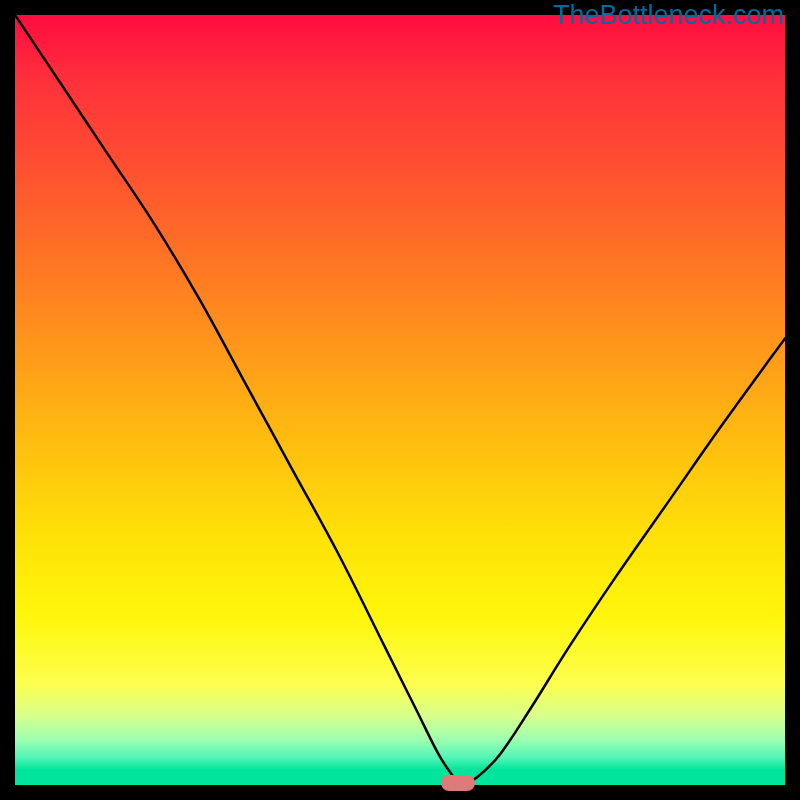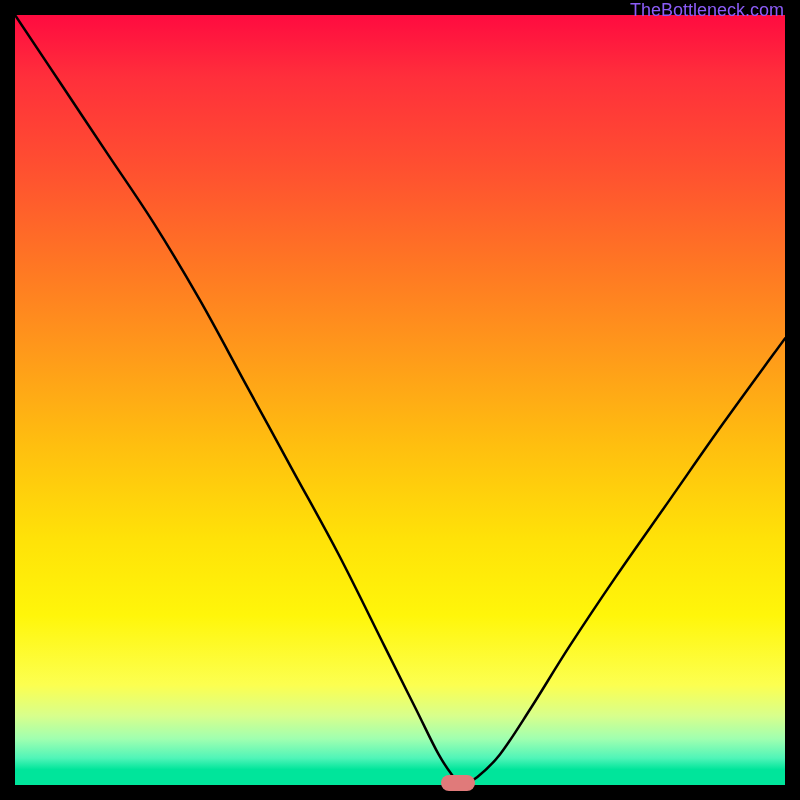--- a/index.html
+++ b/index.html
@@ -37,22 +37,22 @@
       #50f5b8 96.5%,
       #00e59b 98%,
       #00e59b 100%
     );
   }
   .watermark {
     position: absolute;
     top: 0px;
     right: 16px;
     font-family: Arial, Helvetica, sans-serif;
-    font-size: 18px;
-    color: #8b5cf6;
+    font-size: 27px;
+    color: #0369a1;
     letter-spacing: 0px;
     font-weight: 500;
   }
   svg.curve {
     position: absolute;
     left: 0;
     top: 0;
     width: 770px;
     height: 770px;
   }

